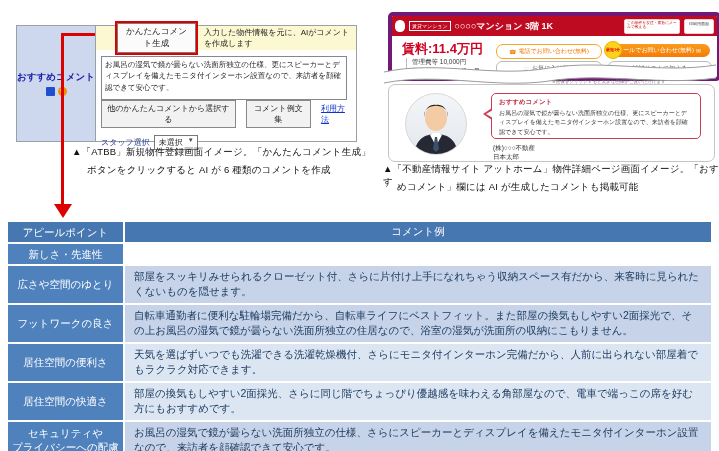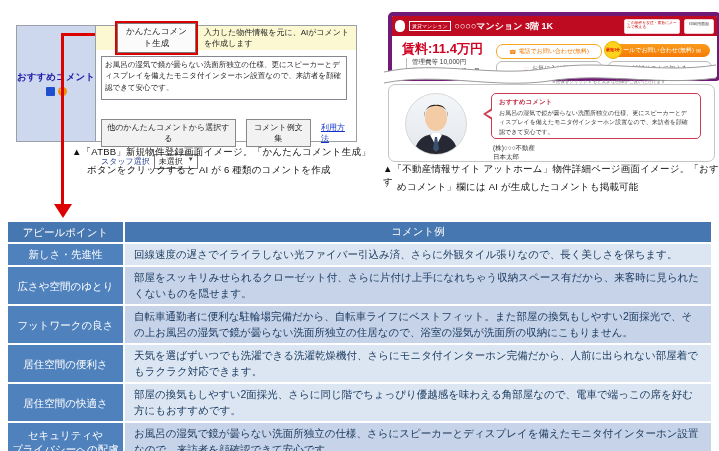--- a/index.html
+++ b/index.html
@@ -18,21 +18,21 @@
   .atbb-icons{display:flex;align-items:center;gap:3px;}
   .icon-blue{display:inline-block;width:9px;height:9px;background:#1f4fd0;border-radius:1px;}
   .icon-help{display:inline-block;width:9px;height:9px;background:#f29100;border-radius:50%;color:#fff;font-size:7px;font-weight:bold;line-height:9px;text-align:center;}
   .atbb-content{flex:1;display:flex;flex-direction:column;}
   .atbb-banner{background:#fcf9d2;height:24px;display:flex;align-items:center;gap:6px;padding-left:19px;}
   .red-box{display:inline-block;border:2px solid #dd0000;padding:0;background:#fcf9d2;}
   .gen-btn{font-family:inherit;font-size:8.5px;background:#fbfbfb;border:1px solid #7b7b7b;padding:2px 6px;color:#222;cursor:pointer;}
   .banner-text{font-size:8px;color:#222;}
   .atbb-body{padding:6px 5px 4px 5px;}
   .cmt-area{display:block;width:238px;height:38px;resize:none;border:1px solid #828790;font-family:inherit;font-size:7.5px;line-height:1.5;color:#222;padding:2px 3px;}
-  .btn-row{margin-top:19px;display:flex;align-items:center;gap:10px;}
+  .btn-row{margin-top:0;display:flex;align-items:center;gap:10px;}
   .gray-btn{font-family:inherit;font-size:8px;background:#f2f2f2;border:1px solid #888;padding:2px 5px;color:#222;cursor:pointer;}
   .link{font-size:8px;color:#1133cc;text-decoration:underline;}
   .staff-row{margin-top:7px;display:flex;align-items:center;gap:4px;}
   .staff-label{font-size:8px;color:#223a8f;}
   .fake-select{position:relative;display:inline-block;border:1px solid #777;background:#fff;font-size:8px;color:#222;padding:1px 4px 1px 4px;min-width:34px;}
   .fake-select .caret{position:absolute;right:3px;top:1px;font-size:6px;color:#444;}
 
   .caption{position:absolute;font-size:9.5px;color:#111;letter-spacing:0.2px;}
 
   
@@ -182,21 +182,20 @@
   <div class="caption" style="left:383px;top:163px;">▲「不動産情報サイト アットホーム」物件詳細ページ画面イメージ。「おすす</div>
   <div class="caption" style="left:397px;top:181px;text-align:right;">めコメント」欄には AI が生成したコメントも掲載可能</div>
 
   <div class="appeal-table">
     <div class="t-row t-head">
       <div class="t-point">アピールポイント</div>
       <div class="t-comment">コメント例</div>
     </div>
     <div class="t-row shade-light">
       <div class="t-point">新しさ・先進性</div>
-      <div class="t-comment">回線速度の遅さでイライラしない光ファイバー引込み済、さらに外観タイル張りなので、長く美しさを保ちます。</div>
     </div>
     <div class="t-row shade-dark">
       <div class="t-point">広さや空間のゆとり</div>
       <div class="t-comment">部屋をスッキリみせられるクローゼット付、さらに片付け上手になれちゃう収納スペース有だから、来客時に見られたくないものを隠せます。</div>
     </div>
     <div class="t-row shade-dark">
       <div class="t-point">フットワークの良さ</div>
       <div class="t-comment">自転車通勤者に便利な駐輪場完備だから、自転車ライフにベストフィット。また部屋の換気もしやすい2面採光で、その上お風呂の湿気で鏡が曇らない洗面所独立の住居なので、浴室の湿気が洗面所の収納にこもりません。</div>
     </div>
     <div class="t-row shade-light">

